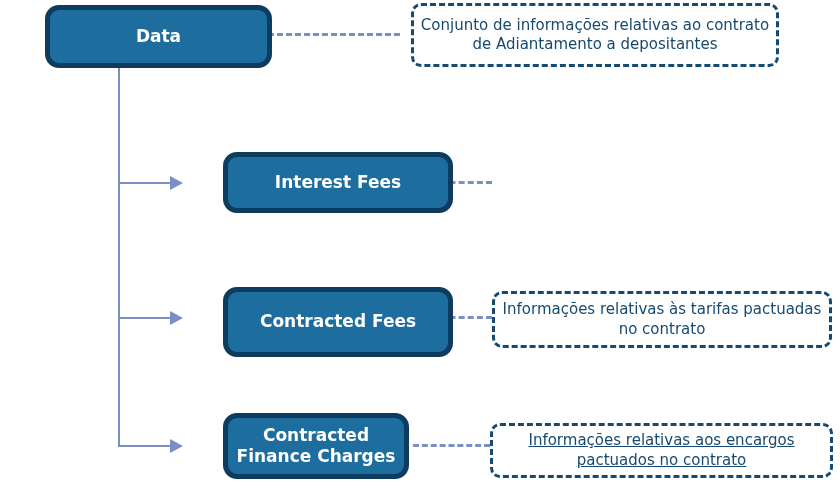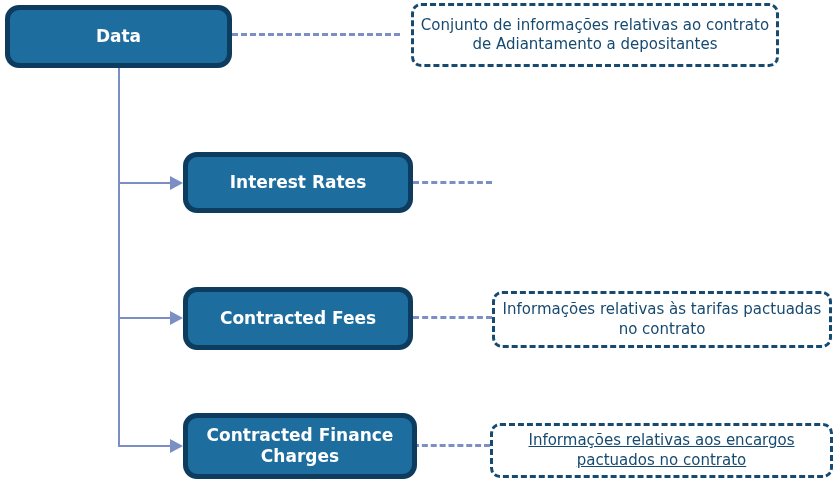--- a/index.html
+++ b/index.html
@@ -55,25 +55,26 @@
     border-radius: 14px;
     color: #ffffff;
     font-size: 17px;
     font-weight: bold;
     display: flex;
     align-items: center;
     justify-content: center;
     text-align: center;
     line-height: 1.25;
     padding: 0 8px;
+    margin-left: 40px;
   }
   .node.root { left: 5px;   top: 5px;   width: 227px; height: 63px; }
   .node.c1   { left: 183px; top: 152px; width: 230px; height: 61px; }
-  .node.c2   { left: 183px; top: 287px; width: 230px; height: 63px; }
-  .node.c3   { left: 183px; top: 413px; width: 234px; height: 66px; }
+  .node.c2   { left: 183px; top: 287px; width: 230px; height: 70px; }
+  .node.c3   { left: 183px; top: 413px; width: 186px; height: 66px; }
   
   .note {
     position: absolute;
     box-sizing: border-box;
     border: 3px dashed #164a70;
     border-radius: 10px;
     color: #164a70;
     font-size: 15px;
     display: flex;
     align-items: center;
@@ -103,21 +104,21 @@
 
   <div class="dash-conn d0"></div>
   <div class="dash-conn d1"></div>
   <div class="dash-conn d2"></div>
   <div class="dash-conn d3"></div>
 
   <div class="node root">
     <span>Data</span>
   </div>
   <div class="node c1">
-    <span>Interest Rates</span>
+    <span>Interest Fees</span>
   </div>
   <div class="node c2">
     <span>Contracted Fees</span>
   </div>
   <div class="node c3">
     <span>Contracted Finance Charges</span>
   </div>
 
   <div class="note n0">
     <span>Conjunto de informações relativas ao contrato de Adiantamento a depositantes</span>

